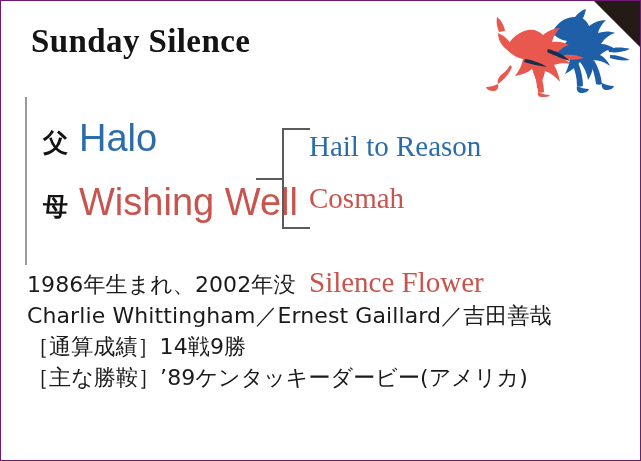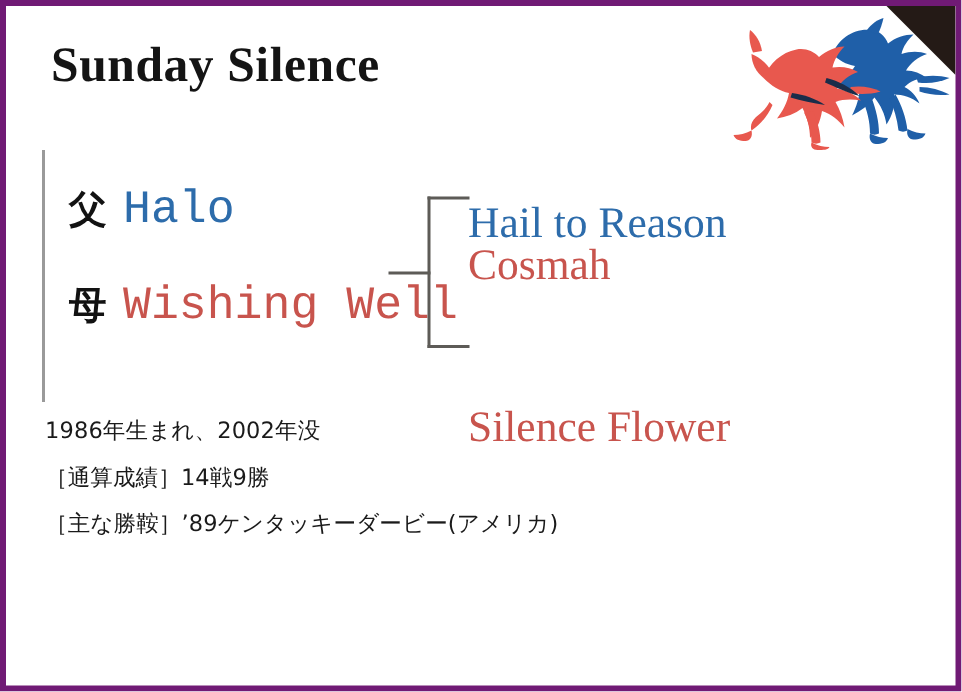--- a/index.html
+++ b/index.html
@@ -12,21 +12,21 @@
     font-family: "Liberation Sans", "DejaVu Sans", sans-serif;
   }
 
   
   #card {
     position: relative;
     width: 641px;
     height: 461px;
     background: #ffffff;
     box-sizing: border-box;
-    border: 4px solid #701a75;
+    border: 1px solid #701a75;
     overflow: hidden;
   }
 
   
   .corner-fold {
     position: absolute;
     top: 0;
     right: 0;
     width: 0;
     height: 0;
@@ -103,22 +103,22 @@
 
   .kanji {
     font-family: "DejaVu Sans", "Liberation Sans", sans-serif;
     font-weight: bold;
     font-size: 25px;
     line-height: 30px;
     color: #121212;
     margin-right: 11px;
   }
   .pname {
-    font-family: Liberation Mono, monospace;
-    font-size: 31px;
+    font-family: Liberation Sans, sans-serif;
+    font-size: 38px;
     line-height: 34px;
     white-space: nowrap;
   }
   .pname.blue { color: #2d6cab; }
   .pname.red  { color: #c8544d; }
 
   
   .bracket {
     position: absolute;
     left: 255px;
@@ -156,34 +156,34 @@
     position: absolute;
     left: 0;
     font-family: "Liberation Serif", "DejaVu Serif", serif;
     font-size: 29px;
     line-height: 31px;
     white-space: nowrap;
   }
   .gp.blue { color: #2d6cab; }
   .gp.red  { color: #c8544d; }
   .gp-1 { top: 4px; }
-  .gp-2 { top: 32px; }
+  .gp-2 { top: 56px; }
   .gp-3 { top: 106px; }
   .gp-4 { top: 140px; }
 
   
   .details {
     position: absolute;
     left: 26px;
     top: 268px;
     width: 600px;
   }
   .detail-line {
     font-family: "DejaVu Sans", "Liberation Sans", sans-serif;
-    font-size: 15px;
+    font-size: 22px;
     line-height: 31px;
     color: #1a1a1a;
     white-space: nowrap;
     letter-spacing: 0.1px;
   }
 </style>
 </head>
 <body>
 
 <div id="card">
@@ -281,17 +281,18 @@
 
     <div class="grandparents">
       <div class="gp blue gp-1">Hail to Reason</div>
       <div class="gp red gp-2">Cosmah</div>
       <div class="gp red gp-4">Silence Flower</div>
     </div>
   </div>
 
   <div class="details">
     <div class="detail-line">1986年生まれ、2002年没</div>
+    <div class="detail-line">Charlie Whittingham／Ernest Gaillard／吉田善哉</div>
     <div class="detail-line">［通算成績］14戦9勝</div>
     <div class="detail-line">［主な勝鞍］’89ケンタッキーダービー(アメリカ)</div>
   </div>
 
 </div>
 
 </body></html>

